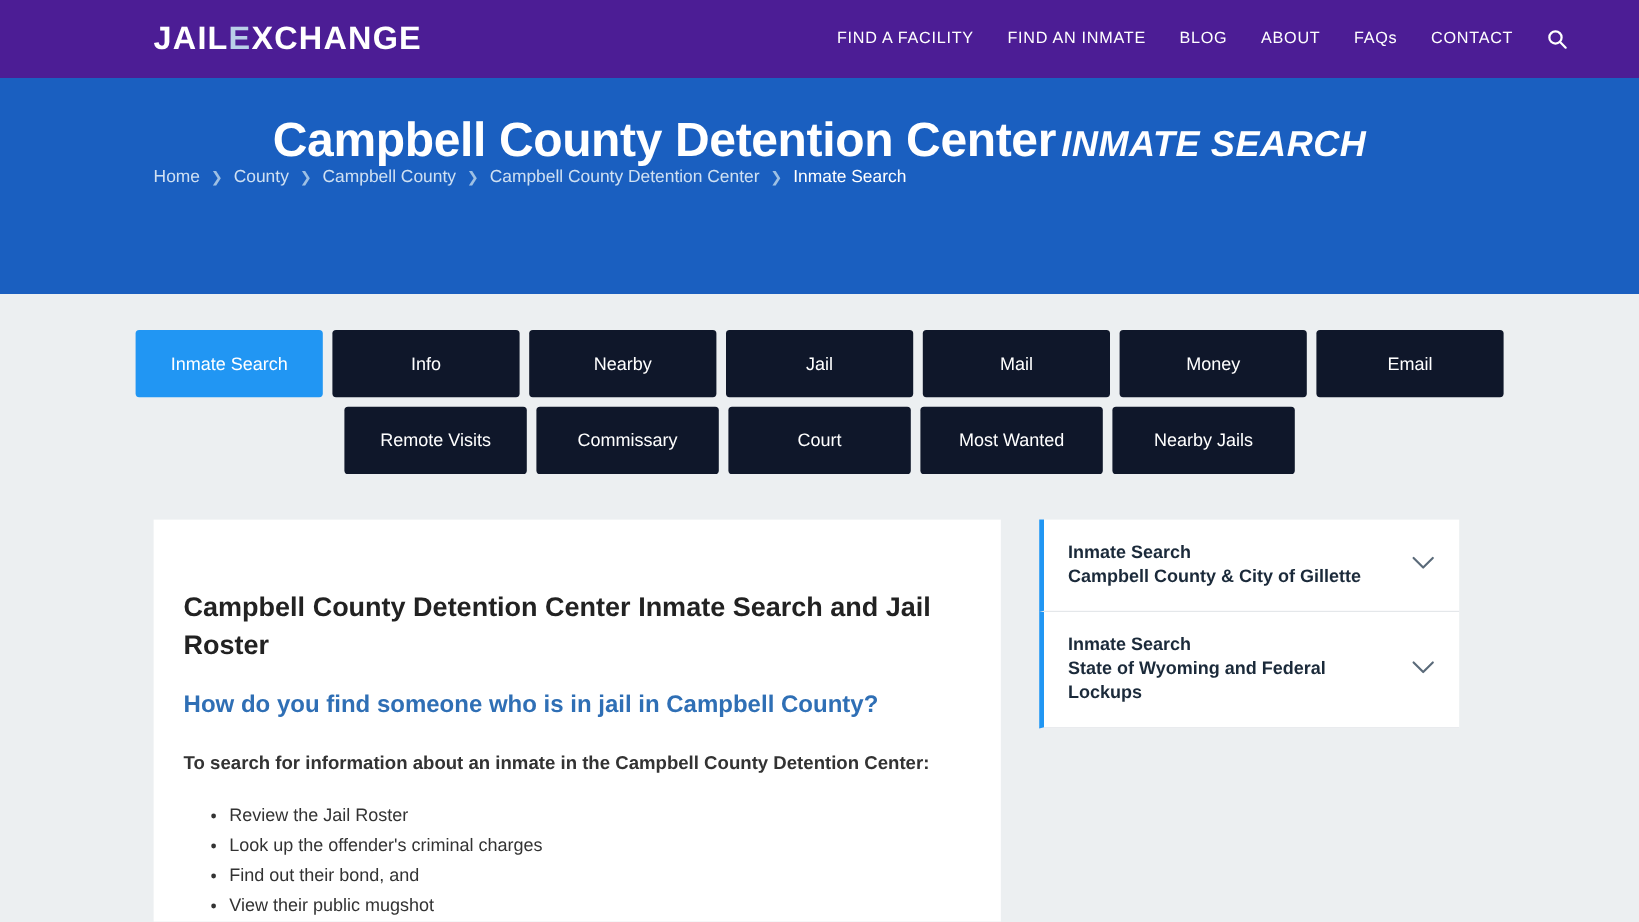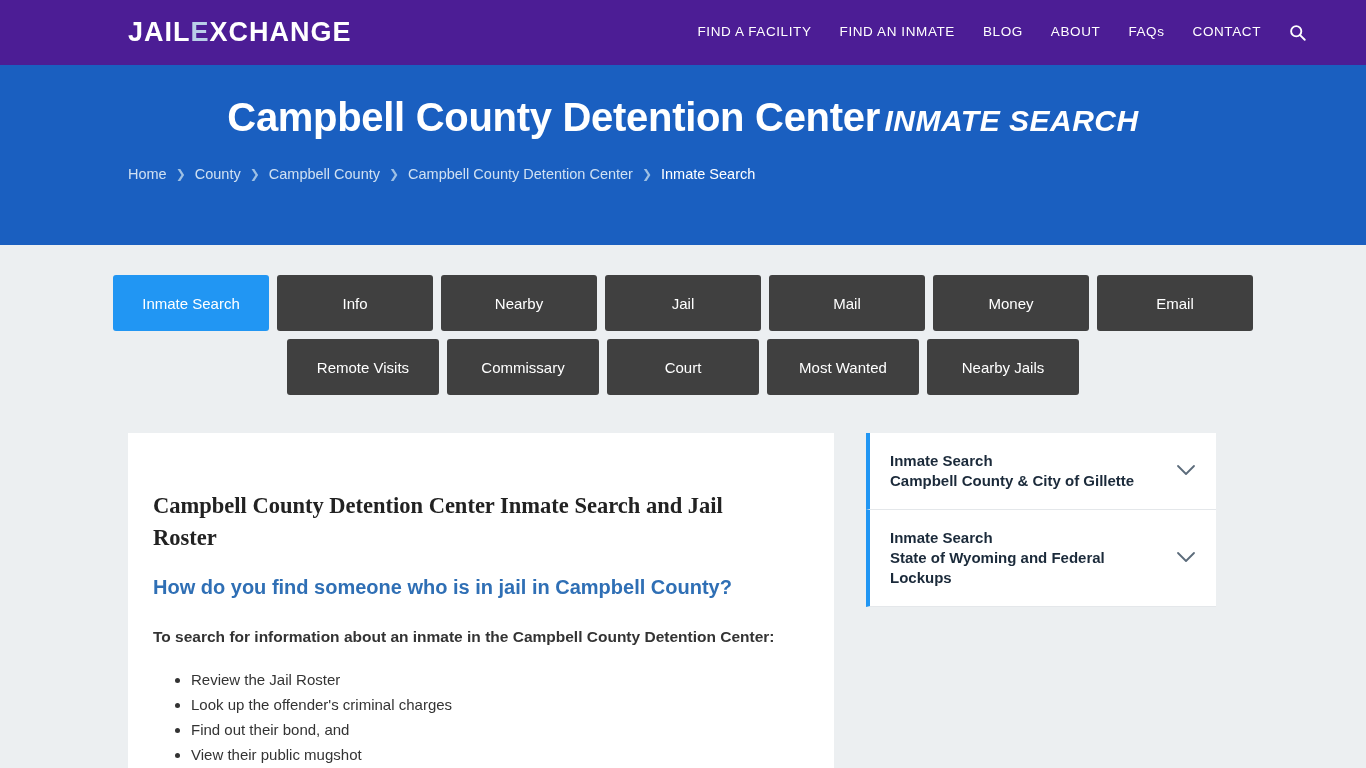--- a/index.html
+++ b/index.html
@@ -64,42 +64,41 @@
     letter-spacing: -0.3px;
   }
   .hero-title .sub {
     font-size: 30px;
     font-style: italic;
     font-weight: bold;
     color: #ffffff;
     letter-spacing: 0.5px;
   }
   .breadcrumb {
-    margin-top: 26px;
     padding-left: 128px;
     display: flex;
     align-items: center;
     font-size: 14.5px;
     gap: 9px;
     color: #cfe0f2;
   }
   .breadcrumb a { color: #cfe0f2; text-decoration: none; }
   .breadcrumb .sep { color: #9ec0e4; font-size: 12px; }
   .breadcrumb .current { color: #ffffff; }
 
   
   .tabs-wrap { padding: 30px 0 0 0; }
   .tabrow {
     display: flex;
     justify-content: center;
     gap: 8px;
     margin-bottom: 8px;
   }
   .tab {
-    background: #404040;
+    background: #0f172a;
     color: #ffffff;
     font-size: 15px;
     height: 56px;
     min-width: 156px;
     display: flex;
     align-items: center;
     justify-content: center;
     border-radius: 3px;
     cursor: pointer;
     padding: 0 16px;
@@ -119,21 +118,20 @@
     width: 706px;
     min-height: 340px;
     padding: 57px 50px 20px 25px;
   }
   .article h1 {
     font-size: 22.5px;
     color: #222;
     line-height: 32px;
     font-weight: bold;
     margin-bottom: 22px;
-    font-family: Liberation Serif, serif;
   }
   .article h2 {
     font-size: 20px;
     color: #2f6fb5;
     font-weight: bold;
     margin-bottom: 26px;
   }
   .article p {
     font-size: 15.5px;
     color: #333;

